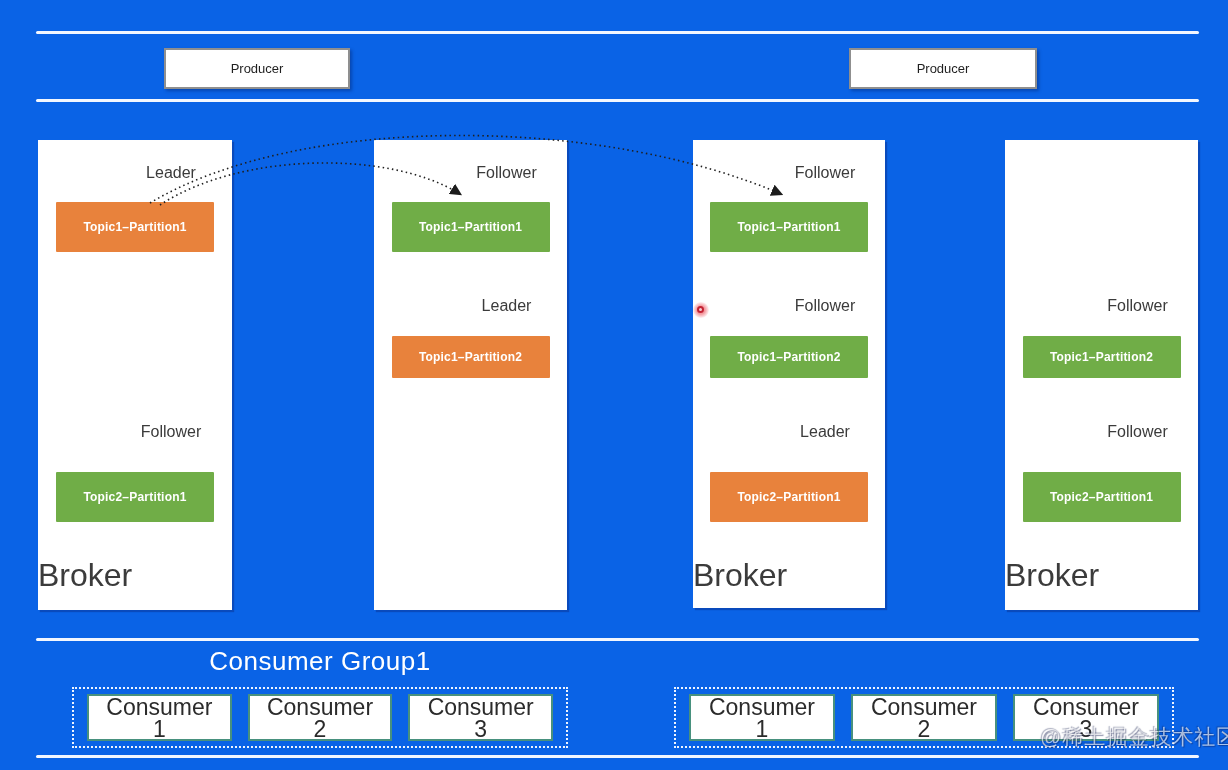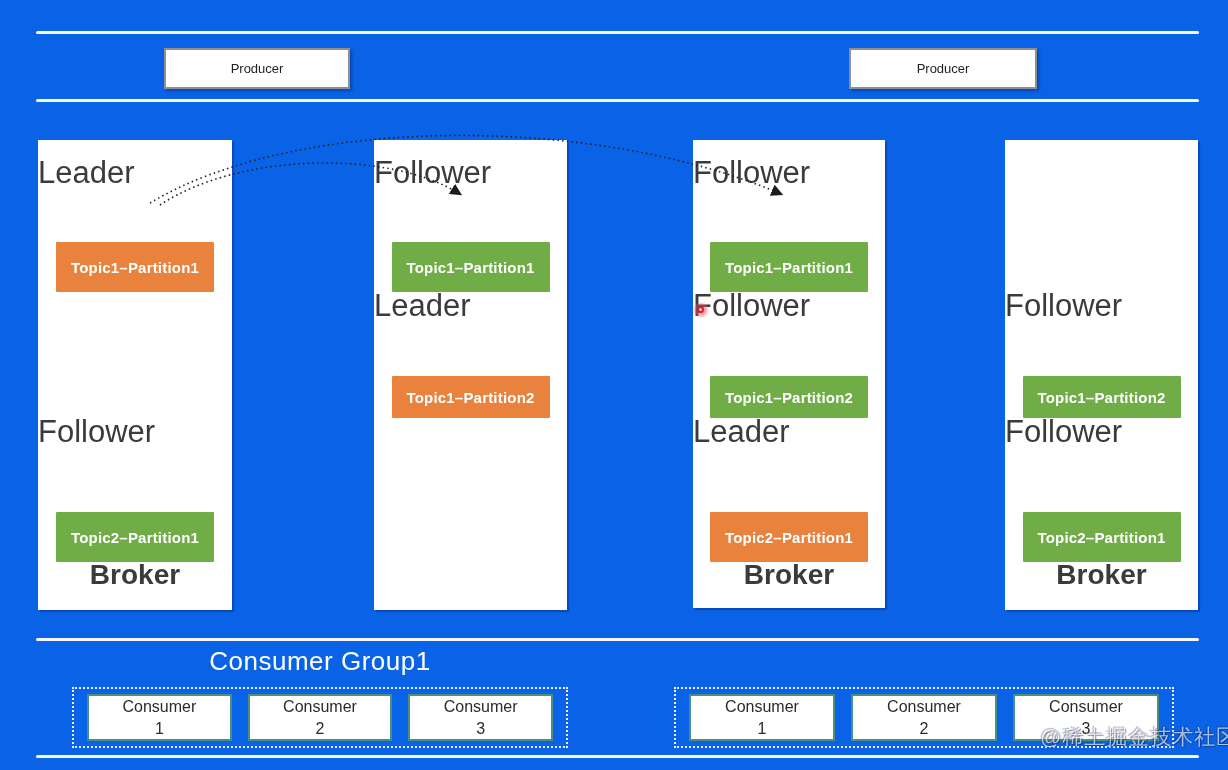--- a/index.html
+++ b/index.html
@@ -26,35 +26,35 @@
     color:#1f1f1f;font-size:13px;line-height:37px;text-align:center;
   }
   
   .col{
     position:absolute;top:140px;height:470px;
     background:#ffffff;
     box-shadow:2px 2px 1px rgba(8,30,110,.35);
   }
   .role{
     position:absolute;left:0;width:100%;
-    text-align:left;color:#3b3b3b;font-size:31px;line-height:34px;
+    text-align:center;color:#3b3b3b;font-size:16px;line-height:34px;padding-left:36px;
   }
   .r1{top:16px}.r2{top:149px}.r3{top:275px}
   .chip{
     position:absolute;left:50%;transform:translateX(-50%);
     width:158px;display:flex;align-items:center;justify-content:center;
-    color:#ffffff;font-size:15px;font-weight:bold;letter-spacing:.2px;
-    text-align:center;border-radius:1px;margin-top:40px;
+    color:#ffffff;font-size:12px;font-weight:bold;letter-spacing:.2px;
+    text-align:center;border-radius:1px;
   }
   .c1{top:62px;height:50px}.c2{top:196px;height:42px}.c3{top:332px;height:50px}
   .leader{background:var(--leader-partition,#e8823c);}
   .follower{background:var(--follower-partition,#70ad47);}
   .col-footer{
     position:absolute;left:0;width:100%;top:420px;
-    text-align:center;color:#3b3b3b;font-size:28px;line-height:30px;font-weight:bold;
+    color:#3b3b3b;font-size:32px;line-height:30px;
   }
   .col-footer.wrap{
     left:50%;transform:translateX(-50%);width:168px;top:418px;
     word-break:break-all;line-height:29px;
   }
   
   #arrows{position:absolute;left:0;top:0;pointer-events:none;}
   
   .cursor-dot{
     position:absolute;left:693px;top:302px;width:16px;height:16px;
@@ -74,21 +74,21 @@
   .group-box{
     position:absolute;top:687px;height:61px;
     border:2px dotted #eef4ff;box-sizing:border-box;
     display:flex;align-items:center;justify-content:space-between;
     padding:0 13px;gap:16px;
   }
   .consumer{
     flex:1;height:47px;background:#ffffff;
     border:2px solid var(--consumer-border,#48917e);box-sizing:border-box;
     display:flex;flex-direction:column;align-items:center;justify-content:flex-start;
-    color:#2b2b2b;font-size:16px;line-height:22px;overflow:visible;
+    color:#2b2b2b;font-size:23px;line-height:22px;overflow:visible;
   }
   .consumer span{display:block;text-align:center;}
   
   .watermark{
     position:absolute;left:1040px;top:723px;
     font-size:21px;color:rgba(255,255,255,.65);
     text-shadow:1px 1px 1px rgba(10,20,70,.45), -1px -1px 1px rgba(10,20,70,.35);
     letter-spacing:1px;white-space:nowrap;
   }
 </style>

